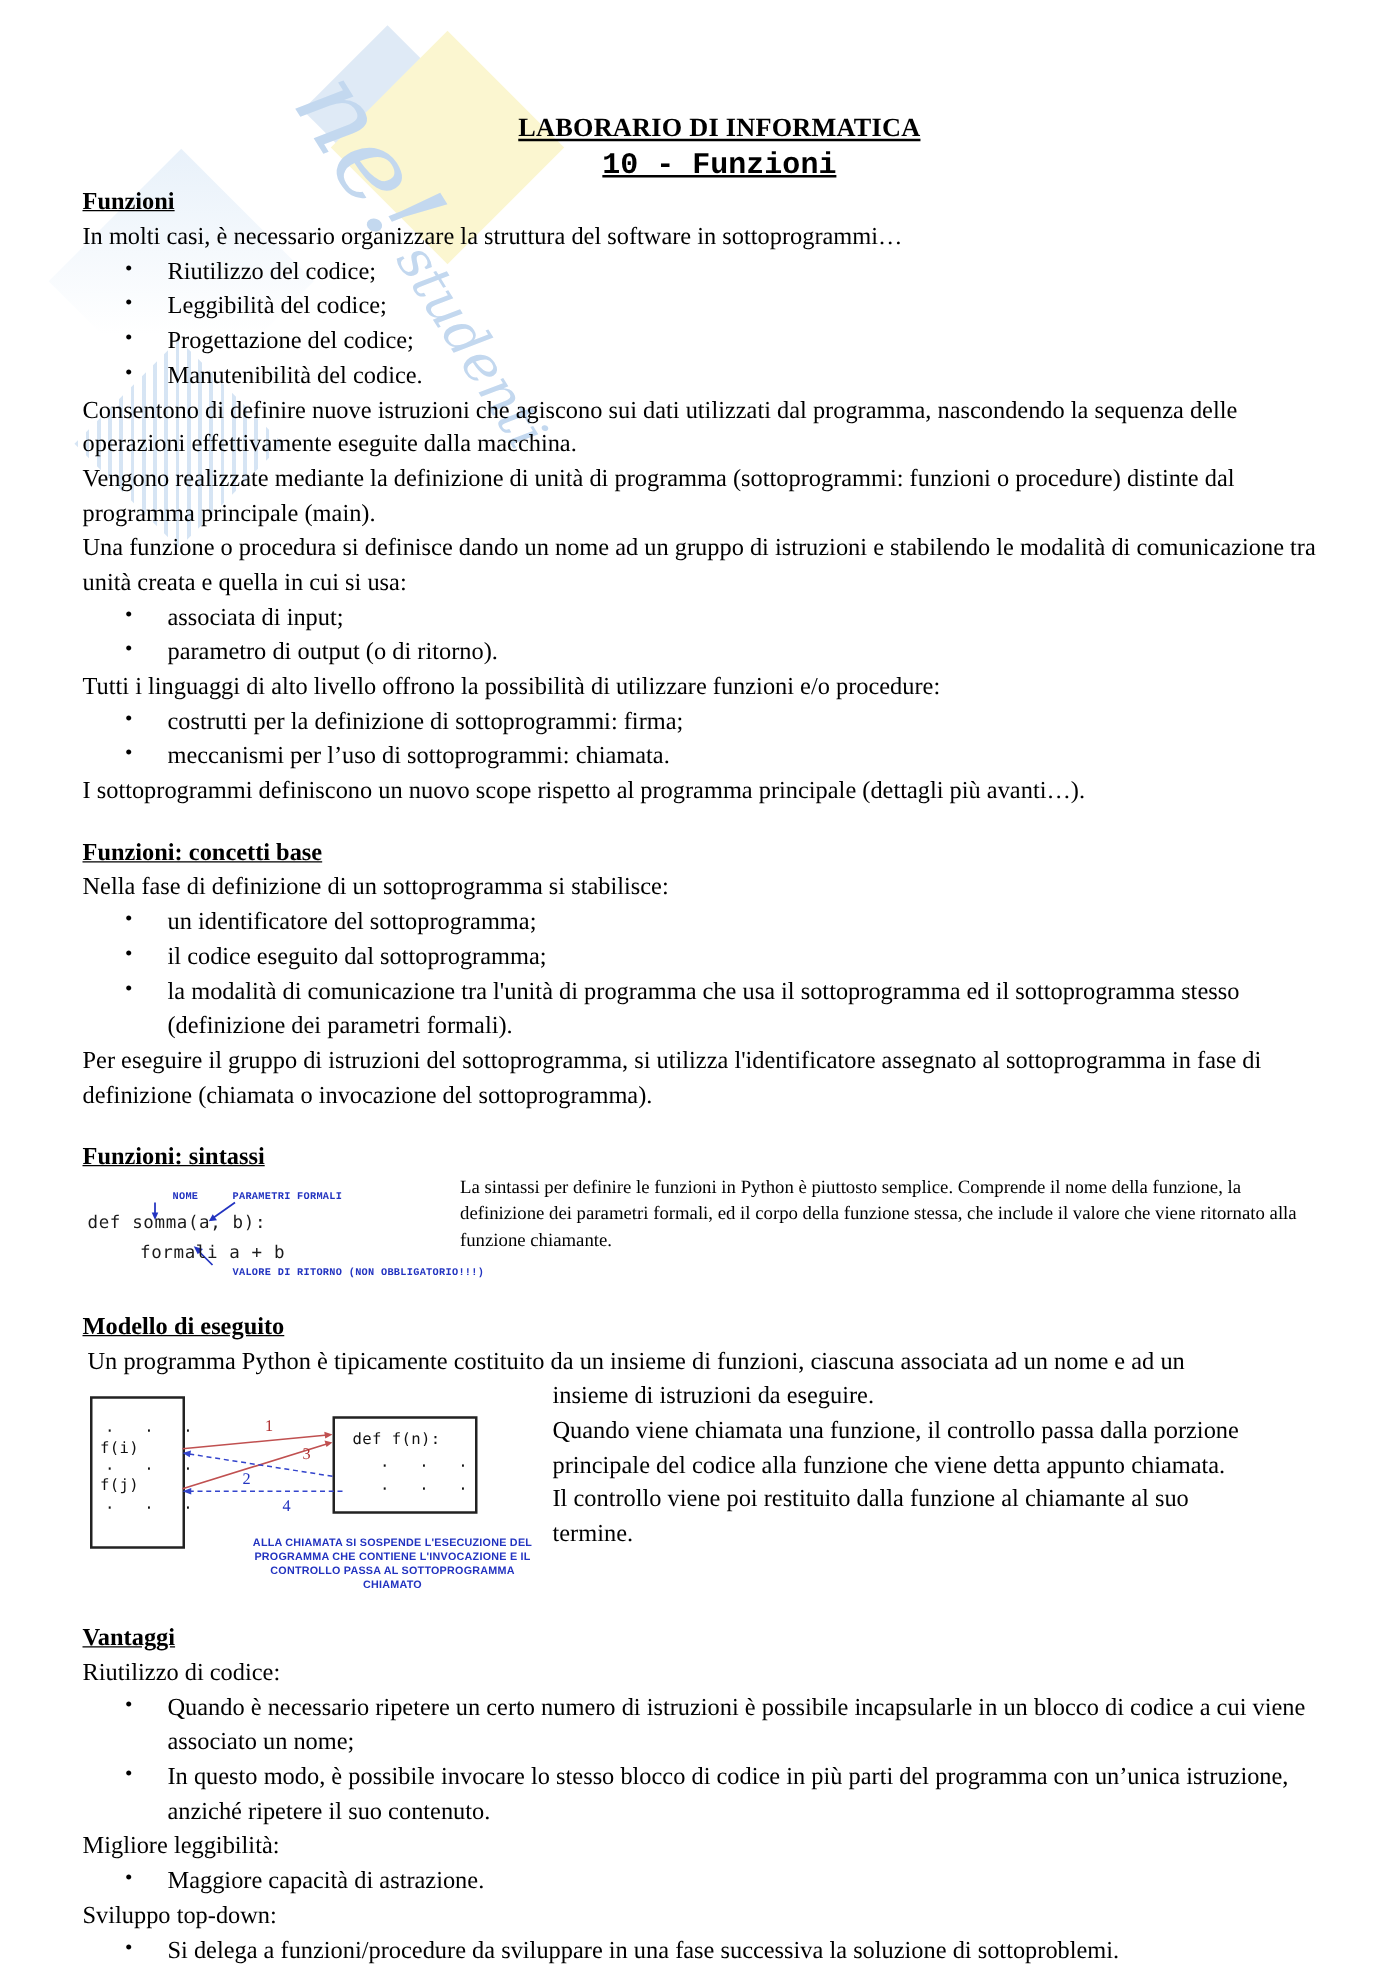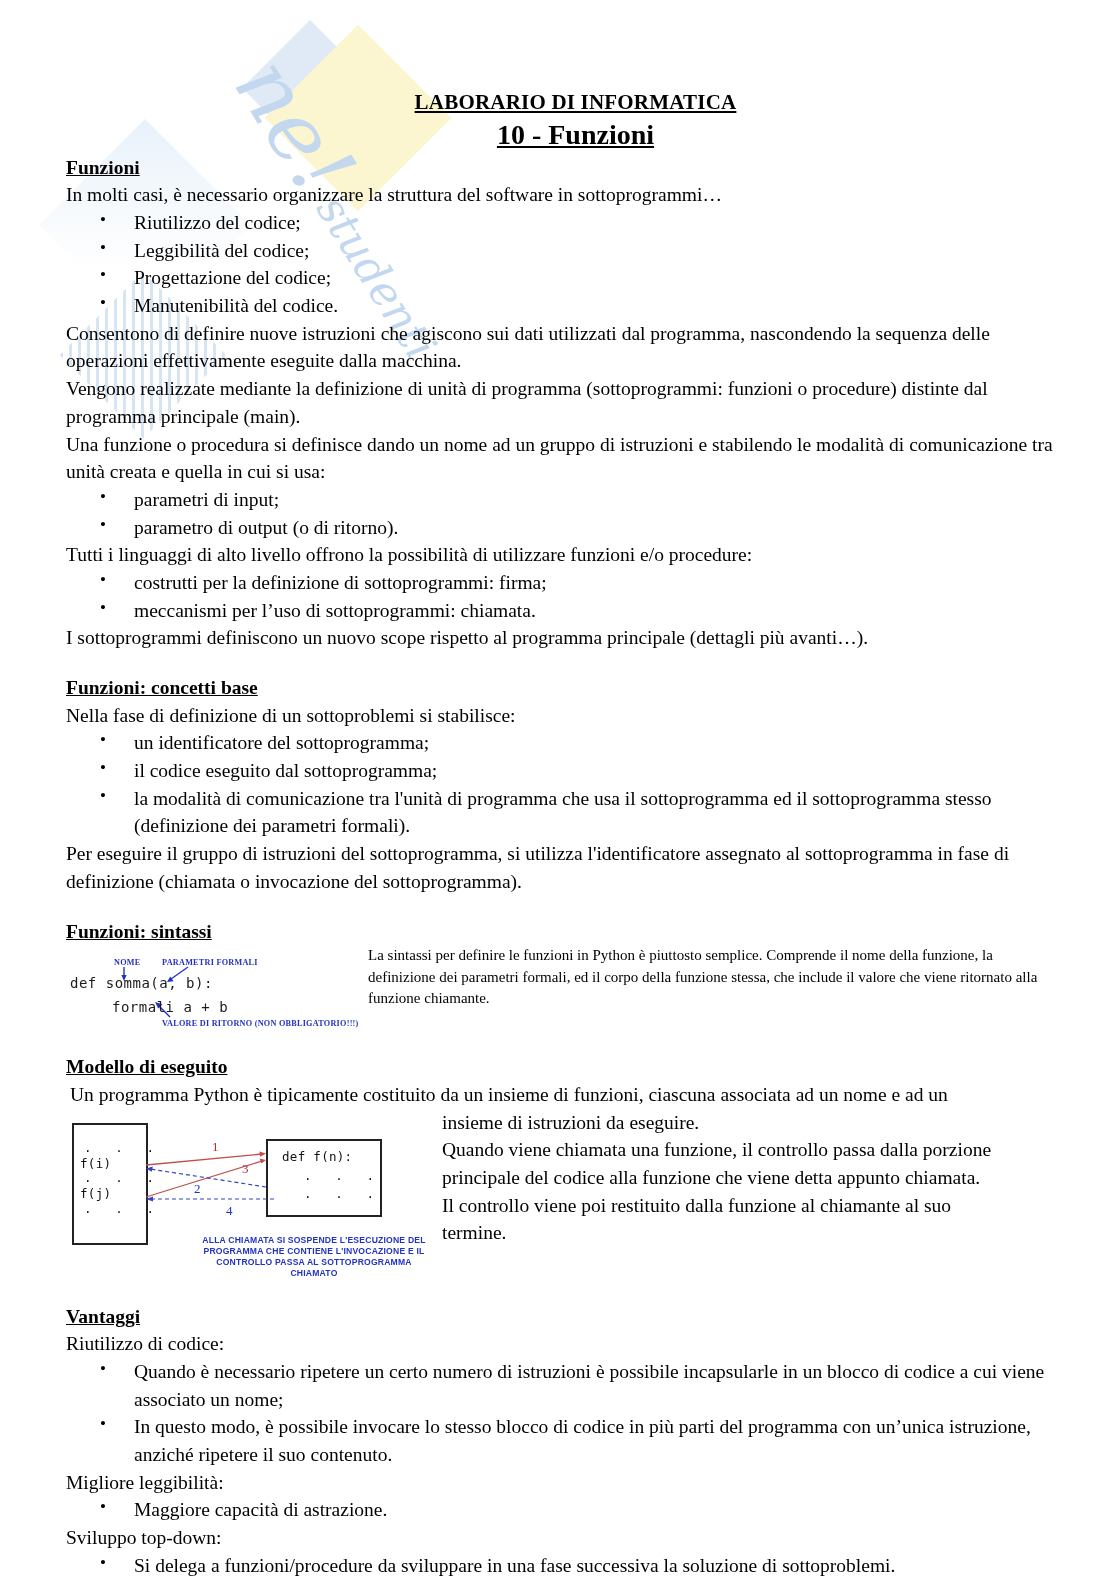--- a/index.html
+++ b/index.html
@@ -106,22 +106,23 @@
     font-weight: bold;
     font-size: 21px;
     letter-spacing: .2px;
     line-height: 1.32;
   }
   .title-line span {
     text-decoration: underline;
   }
   .title-sub {
     font-weight: bold;
-    font-size: 28px;
+    font-size: 24px;
     line-height: 1.32;
+    font-family: Liberation Mono, monospace;
   }
   .title-sub span {
     text-decoration: underline;
   }
 
   .body-col {
     margin: 0 58px 0 66px;
   }
   h2.sec {
     font-size: 19.5px;
@@ -178,26 +179,27 @@
     font-family: "DejaVu Sans Mono", "Liberation Mono", monospace;
     font-size: 14px;
     color: #1a1a1a;
     white-space: pre;
     letter-spacing: .5px;
   }
   .fig-sintassi .code.l1 { left: 4px;  top: 26px; }
   .fig-sintassi .code.l2 { left: 46px; top: 50px; }
   .fig-sintassi .lbl {
     position: absolute;
-    font-family: Liberation Serif, serif;
+    font-family: Liberation Mono, monospace;
     font-size: 8.2px;
     font-weight: bold;
     color: #2233c0;
     letter-spacing: .25px;
     white-space: nowrap;
+    margin-left: 24px;
   }
   .fig-sintassi .lbl.nome { left: 48px;  top: 9px; }
   .fig-sintassi .lbl.parm { left: 96px;  top: 9px; }
   .fig-sintassi .lbl.ritorno { left: 96px; top: 70px; }
   .fig-sintassi svg { position: absolute; left: 0; top: 0; }
 
   .sintassi-text {
     font-size: 15px;
     line-height: 1.42;
     padding-left: 10px;
@@ -296,34 +298,34 @@
       <ul class="bullets">
         <li>Riutilizzo del codice;</li>
         <li>Leggibilità del codice;</li>
         <li>Progettazione del codice;</li>
         <li>Manutenibilità del codice.</li>
       </ul>
       <p class="para">Consentono di definire nuove istruzioni che agiscono sui dati utilizzati dal programma, nascondendo la sequenza delle operazioni effettivamente eseguite dalla macchina.</p>
       <p class="para">Vengono realizzate mediante la definizione di unità di programma (sottoprogrammi: funzioni o procedure) distinte dal programma principale (main).</p>
       <p class="para">Una funzione o procedura si definisce dando un nome ad un gruppo di istruzioni e stabilendo le modalità di comunicazione tra unità creata e quella in cui si usa:</p>
       <ul class="bullets">
-        <li>parametri di input;</li>
+        <li>associata di input;</li>
         <li>parametro di output (o di ritorno).</li>
       </ul>
       <p class="para">Tutti i linguaggi di alto livello offrono la possibilità di utilizzare funzioni e/o procedure:</p>
       <ul class="bullets">
         <li>costrutti per la definizione di sottoprogrammi: firma;</li>
         <li>meccanismi per l’uso di sottoprogrammi: chiamata.</li>
       </ul>
       <p class="para">I sottoprogrammi definiscono un nuovo scope rispetto al programma principale (dettagli più avanti…).</p>
 
       <div class="gap-md"></div>
 
       <h2 class="sec"><span>Funzioni: concetti base</span></h2>
-      <p class="para">Nella fase di definizione di un sottoproblemi si stabilisce:</p>
+      <p class="para">Nella fase di definizione di un sottoprogramma si stabilisce:</p>
       <ul class="bullets">
         <li>un identificatore del sottoprogramma;</li>
         <li>il codice eseguito dal sottoprogramma;</li>
         <li>la modalità di comunicazione tra l'unità di programma che usa il sottoprogramma ed il sottoprogramma stesso (definizione dei parametri formali).</li>
       </ul>
       <p class="para">Per eseguire il gruppo di istruzioni del sottoprogramma, si utilizza l'identificatore assegnato al sottoprogramma in fase di definizione (chiamata o invocazione del sottoprogramma).</p>
 
       <div class="gap-md"></div>
 
       <h2 class="sec"><span>Funzioni: sintassi</span></h2>

